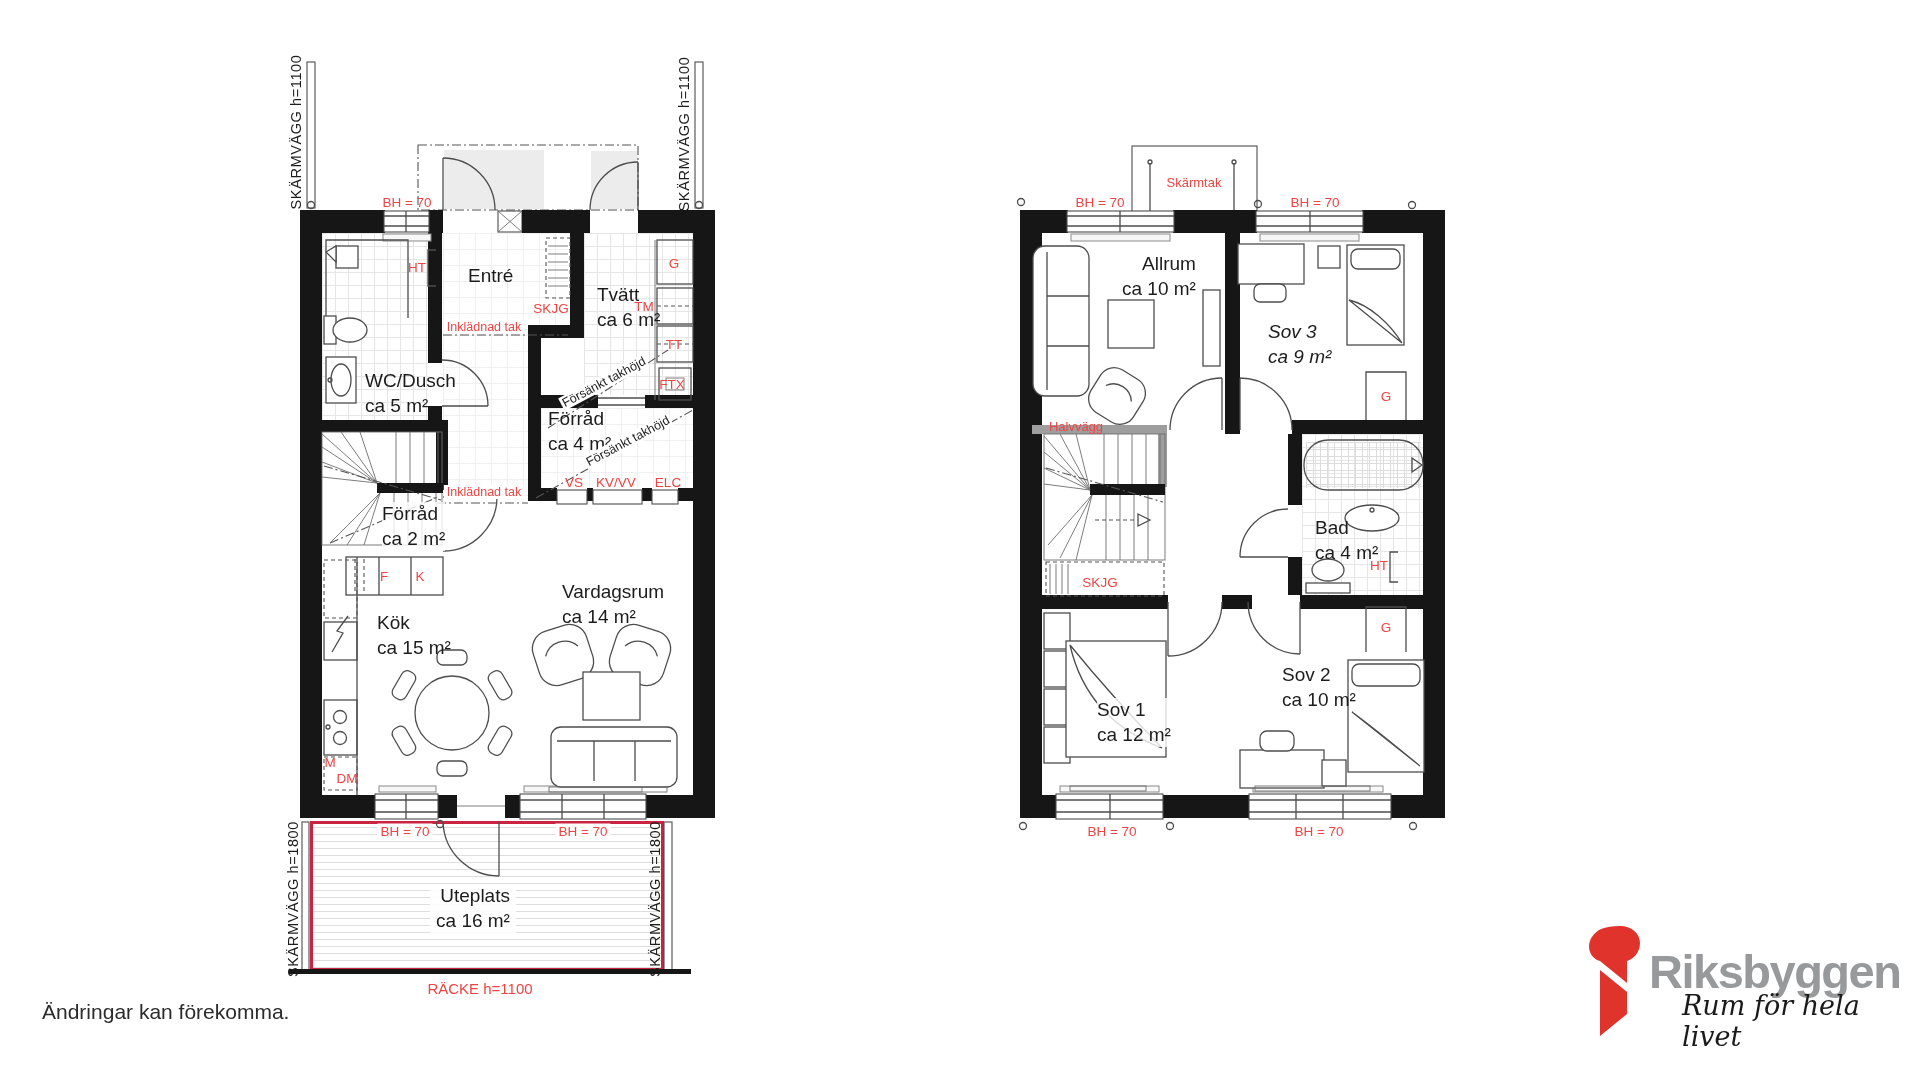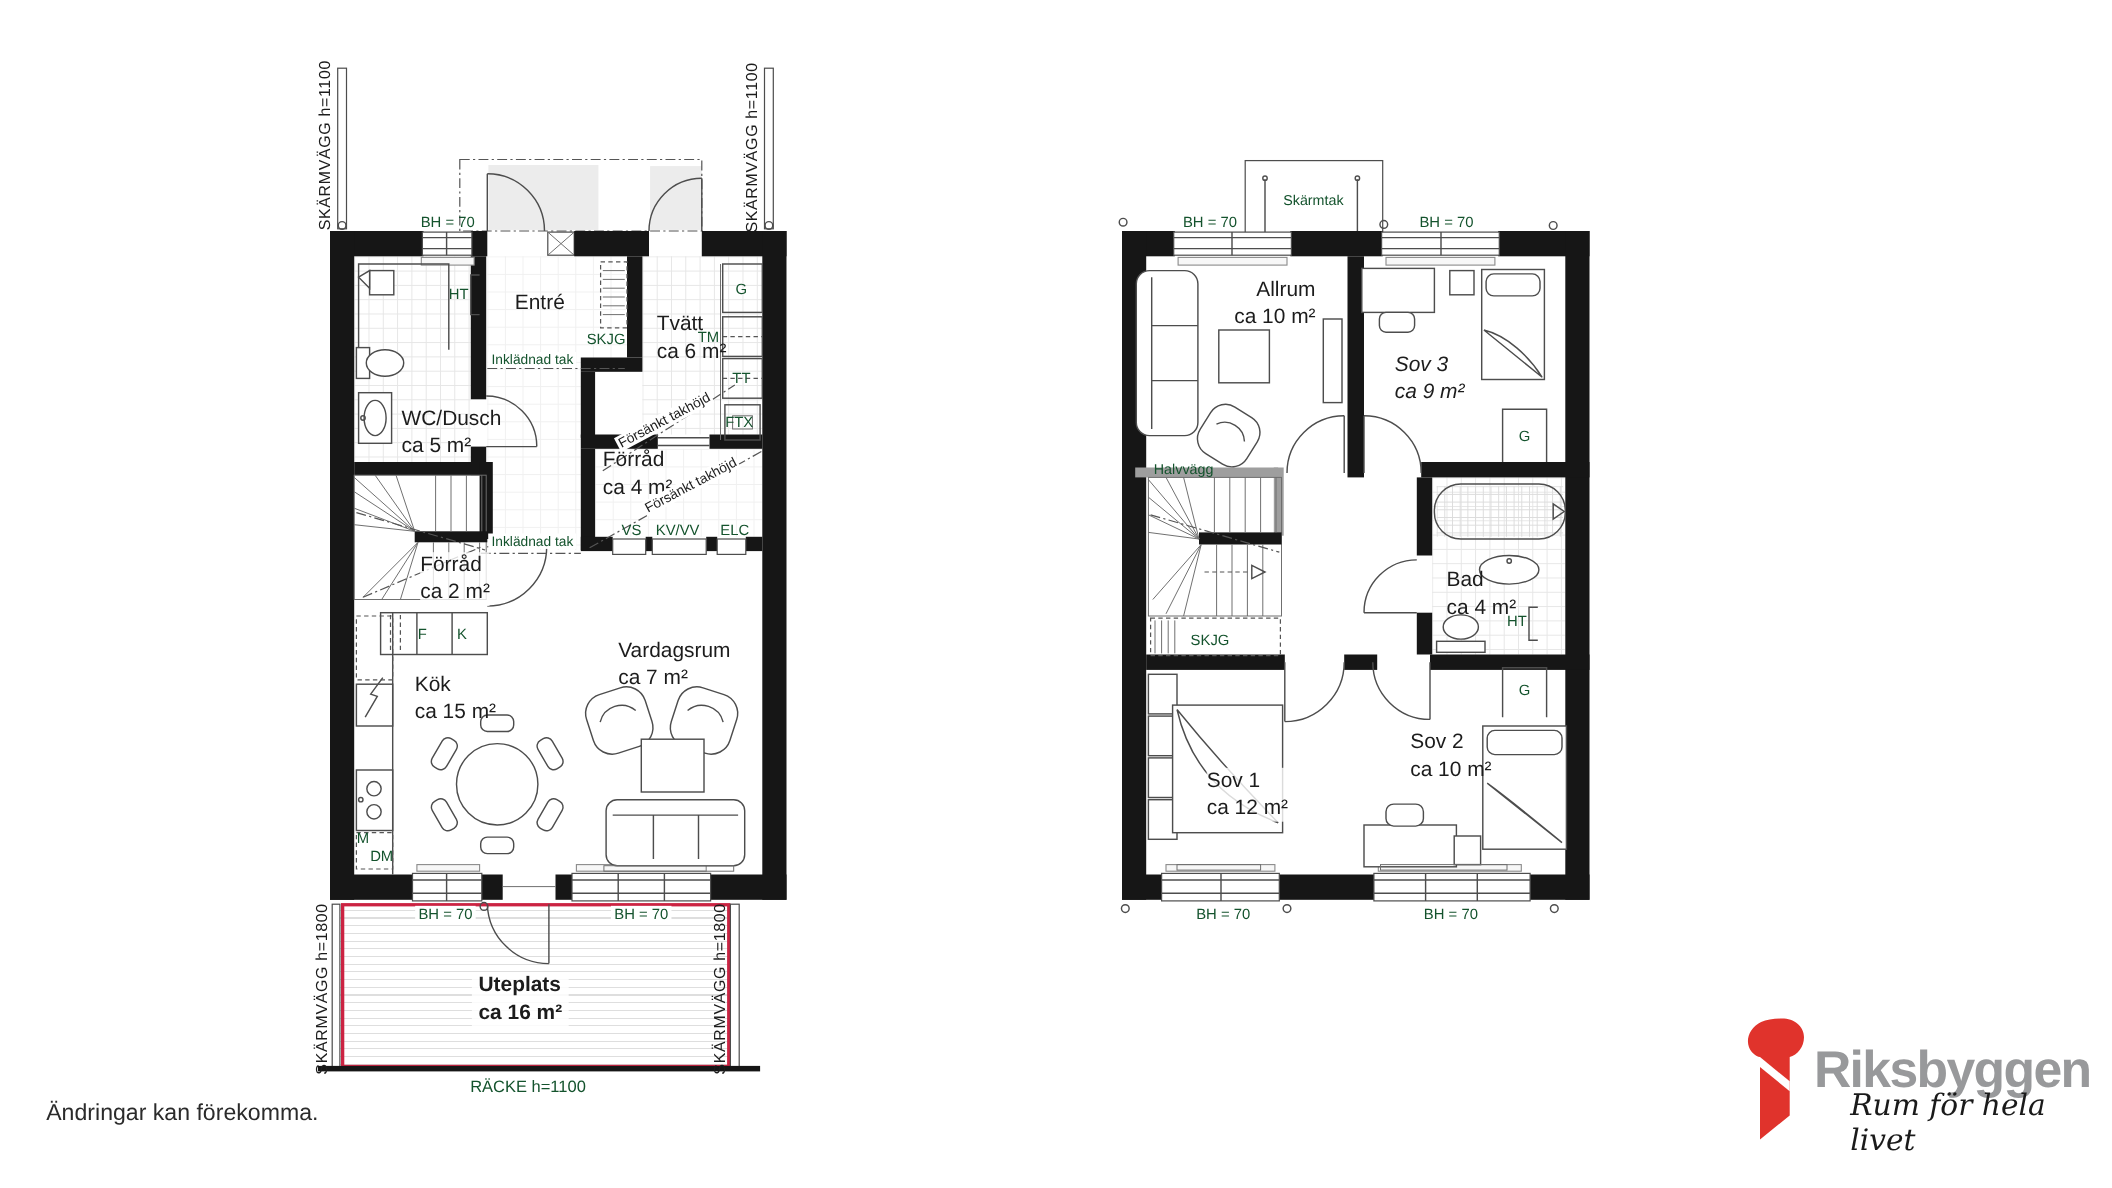--- a/index.html
+++ b/index.html
@@ -20,28 +20,28 @@
       linear-gradient(90deg,#dcdcdc 1px,transparent 1px);
       background-size:7px 7px;}
   .shade{position:absolute;background:#ececec;}
   
   #deck{position:absolute;left:309px;top:821px;width:363px;height:150px;
         background:repeating-linear-gradient(180deg,#ffffff 0 6px,#dedede 6px 7px);}
   #terrace-red{position:absolute;left:310px;top:821px;width:354px;height:150px;
         border:3.5px solid #cb2342;box-sizing:border-box;}
   
   .lbl{position:absolute;font-size:19px;line-height:1.3;white-space:nowrap;color:#1c1c1c;}
-  .sc{position:absolute;font-size:13.5px;white-space:nowrap;color:#14532d;
+  .sc{position:absolute;font-size:13.5px;white-space:nowrap;color:#ef4444;
       transform:translate(-50%,-50%);}
   .bg{background:#fff;padding:0 3px;}
   .vl{position:absolute;font-size:14.5px;letter-spacing:.6px;white-space:nowrap;color:#1c1c1c;
       transform:translate(-50%,-50%) rotate(-90deg);}
   .dg{position:absolute;font-size:12.5px;white-space:nowrap;color:#1c1c1c;background:#fff;
       padding:0 2px;transform:translate(-50%,-50%) rotate(-28deg);}
-  .cx{transform:translateX(-50%);text-align:left;font-weight:bold;}
+  .cx{transform:translateX(-50%);text-align:right;}
   
   svg .w{fill:#161616;stroke:none;}
   svg .ln{stroke:#4d4d4d;stroke-width:1.3;fill:none;}
   svg .lnf{stroke:#4d4d4d;stroke-width:1.3;fill:#fff;}
   svg .thin{stroke:#6e6e6e;stroke-width:.9;fill:none;}
   svg .wf{fill:#fff;stroke:#4d4d4d;stroke-width:1.1;}
   svg .dash{stroke:#555;stroke-dasharray:9 3 2 3;stroke-width:1.1;fill:none;}
   svg .dsh{stroke:#555;stroke-dasharray:4 3;stroke-width:1.1;fill:none;}
   svg .sill{fill:#f7f7f7;stroke:#8a8a8a;stroke-width:1;}
   svg .gray{fill:#9e9e9e;stroke:none;}
@@ -442,21 +442,21 @@
   <div class="sc" style="left:384px;top:576px;">F</div>
   <div class="sc" style="left:420px;top:576px;">K</div>
 
   <div class="lbl" style="left:377px;top:611px;">
     <div>Kök</div>
     <div>ca 15 m²</div>
   </div>
 
   <div class="lbl" style="left:562px;top:580px;">
     <div>Vardagsrum</div>
-    <div>ca 7 m²</div>
+    <div>ca 14 m²</div>
   </div>
 
   <div class="sc" style="left:330px;top:762px;">M</div>
   <div class="sc" style="left:347px;top:778px;">DM</div>
 
   <div class="sc bg" style="left:405px;top:831px;">BH = 70</div>
   <div class="sc bg" style="left:583px;top:831px;">BH = 70</div>
 
   <div class="lbl cx" style="left:473px;top:884px;background:#ffffffd9;padding:0 6px;">
     <div>Uteplats</div>

